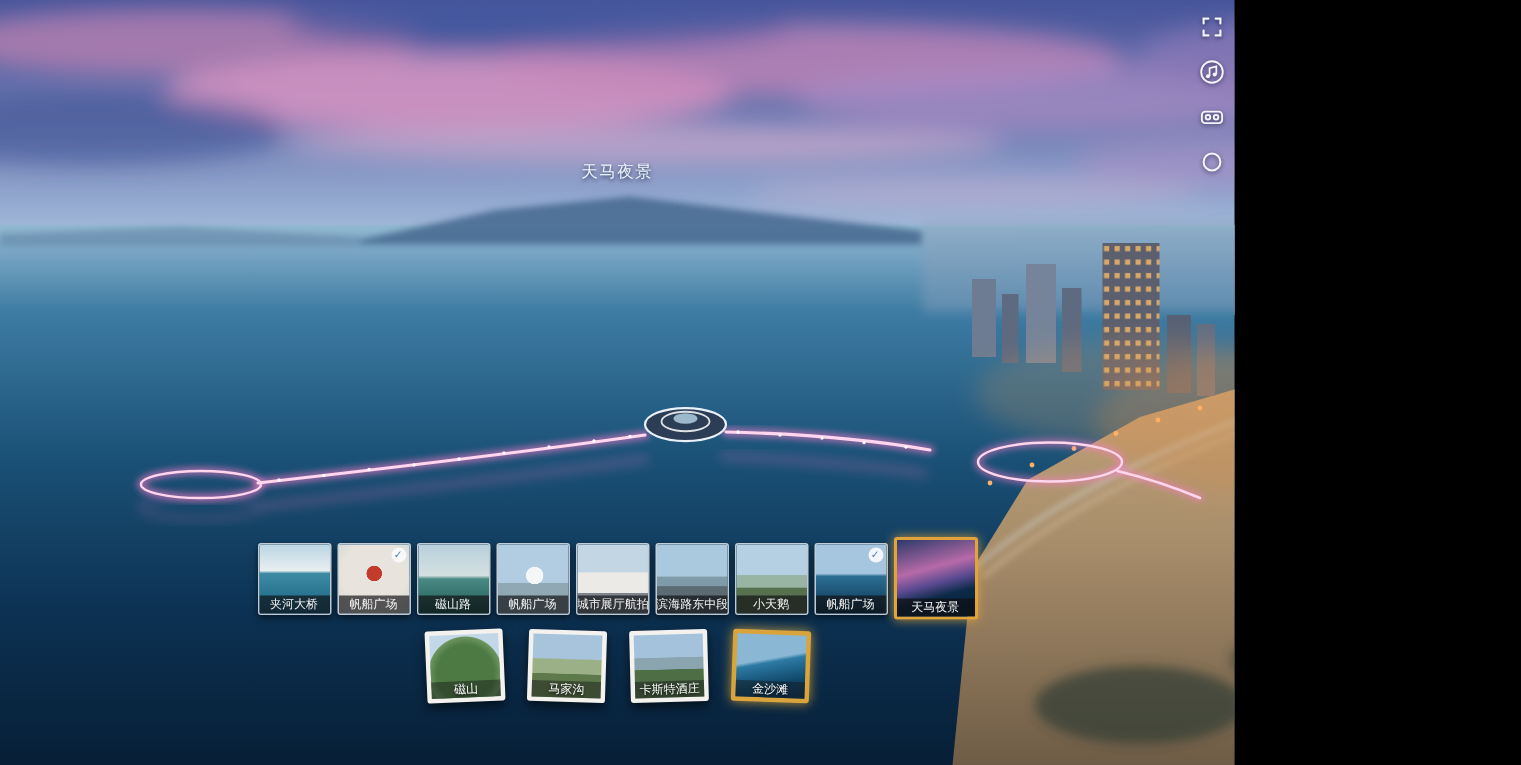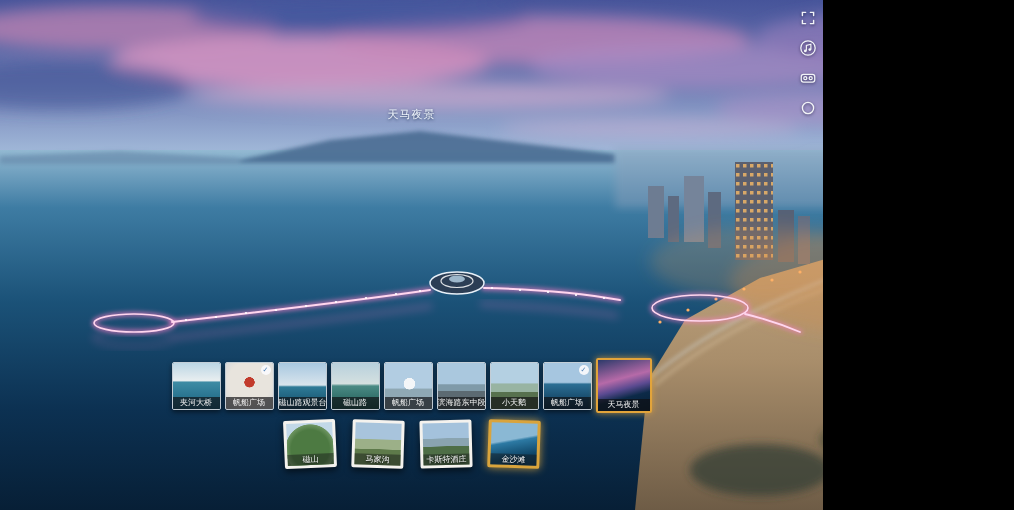--- a/index.html
+++ b/index.html
@@ -264,30 +264,30 @@
     <div class="thumb">
       <div class="timg ti1"></div>
       <div class="tcap">夹河大桥</div>
     </div>
     <div class="thumb">
       <div class="timg ti2"></div>
       <span class="badge">✓</span>
       <div class="tcap">帆船广场</div>
     </div>
     <div class="thumb">
-      <div class="timg ti3"></div>
-      <div class="tcap">磁山路观景台</div>
-    </div>
-    <div class="thumb">
       <div class="timg ti4"></div>
       <div class="tcap">磁山路</div>
     </div>
     <div class="thumb">
       <div class="timg ti5"></div>
       <div class="tcap">帆船广场</div>
+    </div>
+    <div class="thumb">
+      <div class="timg ti6"></div>
+      <div class="tcap">城市展厅航拍</div>
     </div>
     <div class="thumb">
       <div class="timg ti7"></div>
       <div class="tcap">滨海路东中段</div>
     </div>
     <div class="thumb">
       <div class="timg ti8"></div>
       <div class="tcap">小天鹅</div>
     </div>
     <div class="thumb">

